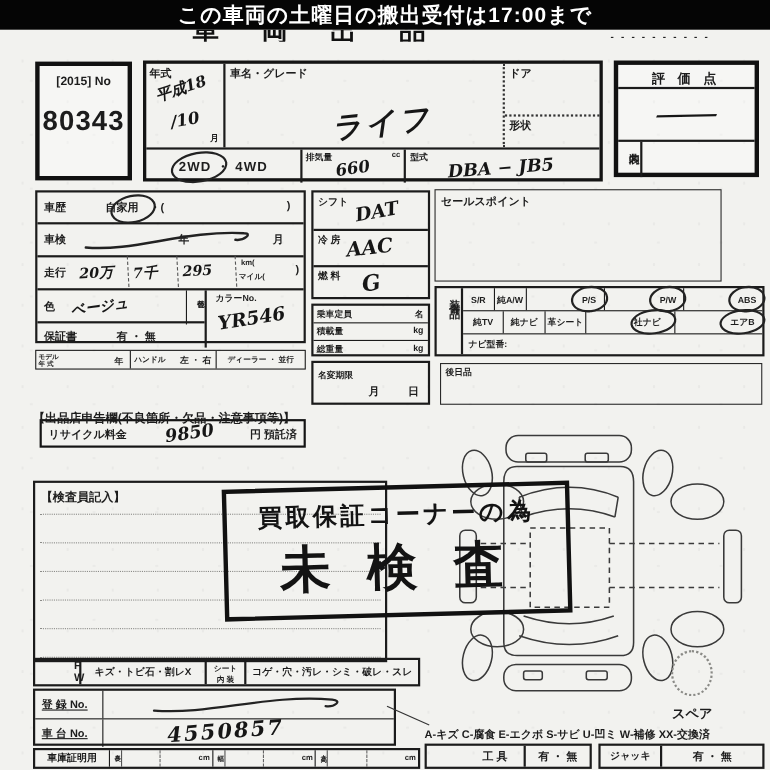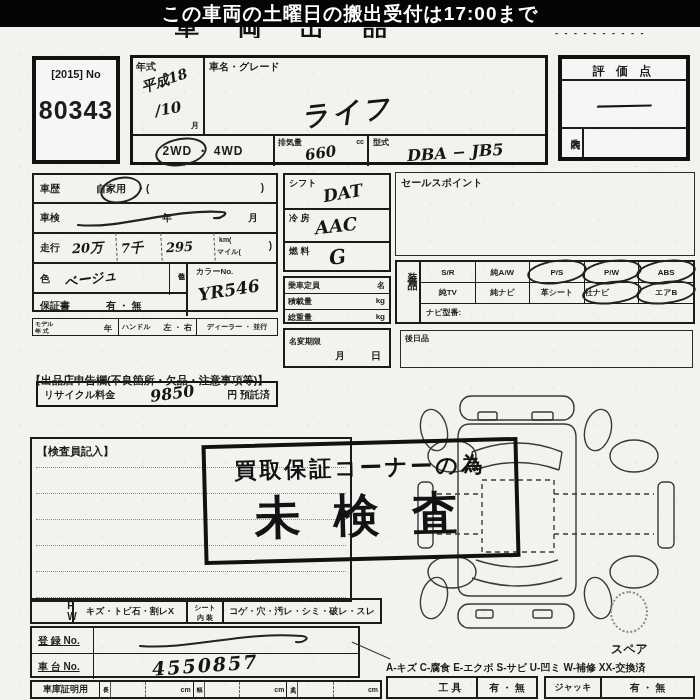--- a/index.html
+++ b/index.html
@@ -22,21 +22,21 @@
   .bd4{border:4px solid #111;}
   .lbl{font-size:10px;font-weight:700;color:#1d1d1d;}
   .lbl-sm{font-size:8px;font-weight:700;color:#1d1d1d;}
   .vtext{writing-mode:vertical-rl;text-orientation:upright;}
   .hw{
     font-family:"DejaVu Serif","Liberation Serif",serif;
     font-style:italic;font-weight:700;color:#161616;white-space:nowrap;
   }
   .dotline{border-bottom:1.5px dotted #8b8b88;}
   .cell{box-sizing:border-box;}
-  .circled{position:relative;}
+  .circled{position:relative;margin-left:43px;}
   .circled::after{
     content:"";position:absolute;left:-3px;right:-3px;top:-2px;bottom:-2px;
     border:2px solid #222;border-radius:50%;transform:rotate(-7deg);
   }
   .flexc{display:flex;align-items:center;}
   svg{display:block;}
 </style>
 </head>
 <body>
 
@@ -60,20 +60,25 @@
     <div style="display:flex;height:76px;border-bottom:2px solid #1b1b1b;">
       <div class="cell" style="width:72px;border-right:2px solid #1b1b1b;position:relative;">
         <span class="lbl" style="position:absolute;left:3px;top:2px;">年式</span>
         <span class="hw" style="position:absolute;left:8px;top:14px;font-size:14px;transform:rotate(-18deg);">平成18</span>
         <span class="hw" style="position:absolute;left:22px;top:42px;font-size:15px;transform:rotate(-10deg);">/10</span>
         <span class="lbl-sm" style="position:absolute;right:4px;bottom:3px;">月</span>
       </div>
       <div class="cell" style="flex:1;position:relative;">
         <span class="lbl" style="position:absolute;left:4px;top:2px;">車名・グレード</span>
         <span class="hw" style="position:absolute;left:96px;top:36px;font-size:27px;transform:rotate(-6deg);letter-spacing:3px;">ライフ</span>
+      </div>
+      <div class="cell" style="width:88px;border-left:2px dotted #333;position:relative;">
+        <span class="lbl" style="position:absolute;left:4px;top:2px;">ドア</span>
+        <div style="position:absolute;left:0;right:0;top:46px;border-top:2px dotted #333;"></div>
+        <span class="lbl" style="position:absolute;left:4px;top:49px;">形状</span>
       </div>
     </div>
     <div style="display:flex;height:30px;">
       <div class="cell flexc" style="width:142px;border-right:2px solid #1b1b1b;justify-content:center;position:relative;">
         <span class="lbl" style="font-size:12px;letter-spacing:1px;">2WD ・ 4WD</span>
         <div style="position:absolute;left:22px;top:2px;width:48px;height:24px;border:2px solid #222;border-radius:50%;transform:rotate(-10deg);"></div>
       </div>
       <div class="cell" style="width:94px;border-right:2px solid #1b1b1b;position:relative;">
         <span class="lbl-sm" style="position:absolute;left:3px;top:1px;">排気量</span>
         <span class="hw" style="position:absolute;left:30px;top:8px;font-size:15px;transform:rotate(-8deg);">660</span>
@@ -155,21 +160,21 @@
     <div style="height:31px;border-bottom:2px solid #1b1b1b;position:relative;">
       <span class="lbl-sm" style="position:absolute;left:4px;top:2px;font-size:9px;">冷 房</span>
       <span class="hw" style="position:absolute;left:30px;top:5px;font-size:18px;transform:rotate(-6deg);">AAC</span>
     </div>
     <div style="height:31px;position:relative;">
       <span class="lbl-sm" style="position:absolute;left:4px;top:2px;font-size:9px;">燃 料</span>
       <span class="hw" style="position:absolute;left:44px;top:2px;font-size:20px;transform:rotate(-8deg);">G</span>
     </div>
   </div>
 
-  <div class="abs" style="left:395px;top:172px;width:300px;height:84px;border:1.5px solid #2a2a2a;">
+  <div class="abs" style="left:395px;top:172px;width:261px;height:84px;border:1.5px solid #2a2a2a;">
     <span class="lbl" style="position:absolute;left:5px;top:3px;font-size:10px;">セールスポイント</span>
   </div>
 
   <div class="abs bd2" style="left:395px;top:260px;width:300px;height:64px;display:flex;">
     <div class="vtext" style="width:24px;border-right:2px solid #1b1b1b;font-size:10px;font-weight:700;letter-spacing:4px;padding:2px 0 0 5px;box-sizing:border-box;">装備品</div>
     <div style="flex:1;display:flex;flex-direction:column;">
       <div style="display:flex;height:21px;border-bottom:1.5px solid #1b1b1b;">
         <div id="eq1-0" class="cell flexc" style="flex:1;justify-content:center;border-right:1.5px solid #1b1b1b;">
             <span class="lbl-sm">S/R</span>
           </div>

